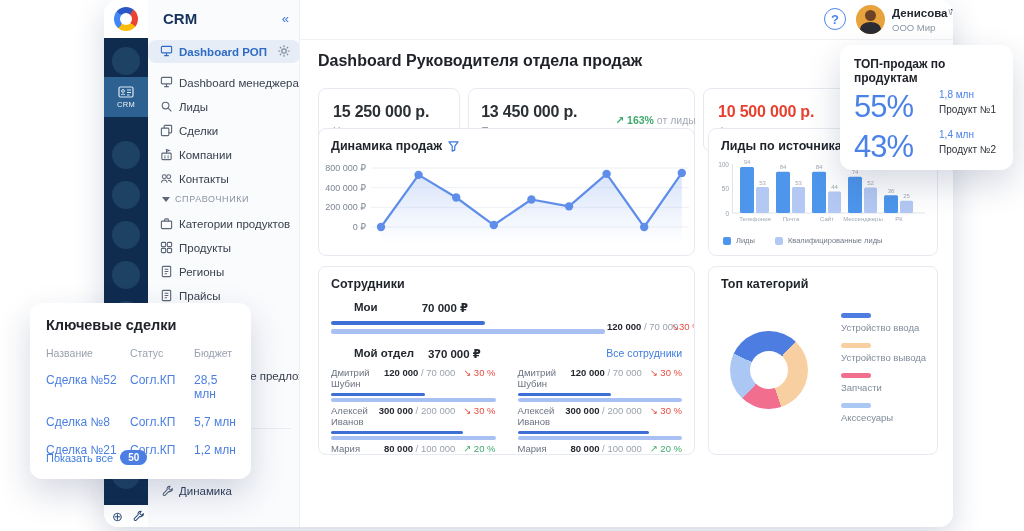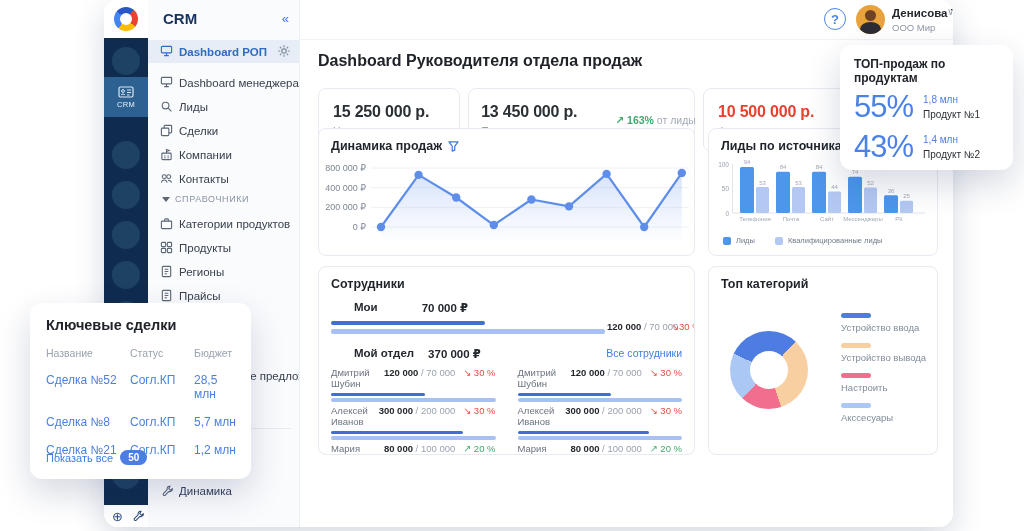--- a/index.html
+++ b/index.html
@@ -25,21 +25,21 @@
   .rail-footer .plus{font-size:13px;line-height:1;}
 
   
   .sidebar{position:absolute;left:44px;top:0;width:152px;height:527px;background:#fafbfd;border-right:1px solid #edf0f5;overflow:hidden;}
   .sb-head{position:absolute;left:0;top:0;width:100%;height:38px;}
   .sb-title{position:absolute;left:15px;top:10px;font-size:15px;font-weight:bold;color:#16325c;}
   .sb-collapse{position:absolute;right:10px;top:11px;font-size:13px;color:#3b77dd;cursor:pointer;}
   .sb-item{position:absolute;left:0;width:152px;height:23px;display:flex;align-items:center;padding-left:12px;gap:6px;
     font-size:11.5px;color:#39414e;white-space:nowrap;}
   .sb-item svg{flex:0 0 auto;}
-  .sb-item.active{background:#e7edf6;color:#2e6bc4;font-weight:bold;}
+  .sb-item.active{background:#e7edf6;color:#2e6bc4;font-weight:bold;border-radius:8px;}
   .sb-item .gear{position:absolute;right:9px;top:4px;}
   .sb-section{position:absolute;left:14px;width:140px;height:18px;display:flex;align-items:center;gap:5px;
     font-size:9px;letter-spacing:.6px;color:#8a93a3;}
   .tri{width:0;height:0;border-left:4px solid transparent;border-right:4px solid transparent;border-top:5px solid #5b6676;}
   .sb-divider{position:absolute;left:10px;right:8px;top:428px;height:1px;background:#e8ebf1;}
   .sb-config{position:absolute;left:14px;top:485px;display:flex;align-items:center;gap:5px;font-size:11.5px;color:#33415c;cursor:pointer;}
 
   
   .main{position:absolute;left:196px;top:0;width:653px;height:527px;background:#fff;}
   .topbar{position:absolute;left:0;top:0;width:100%;height:40px;border-bottom:1px solid #f0f2f6;}
@@ -93,21 +93,21 @@
   .donut{position:absolute;left:21px;top:64px;width:78px;height:78px;border-radius:50%;}
   .donut::after{content:"";position:absolute;left:20px;top:20px;width:38px;height:38px;border-radius:50%;background:#fff;}
   .d-legend{position:absolute;left:132px;top:46px;display:flex;flex-direction:column;gap:10px;}
   .d-item .sw{width:30px;height:5px;border-radius:3px;}
   .d-item .tx{margin-top:4px;font-size:9.5px;color:#7f8b99;}
 
   
   .overlay{position:absolute;background:#fff;border-radius:12px;box-shadow:0 14px 34px rgba(20,40,90,.18);z-index:5;}
   .tp{left:840px;top:45px;width:173px;height:125px;padding:12px 14px;}
   .tp-title{font-size:12px;font-weight:bold;color:#20242a;}
-  .tp-row{display:flex;align-items:center;gap:10px;margin-top:4px;}
+  .tp-row{display:flex;align-items:flex-start;gap:26px;margin-top:4px;}
   .tp-pct{font-size:31px;color:#4b82e8;letter-spacing:-1px;}
   .tp-amt{font-size:10px;color:#4b82e8;}
   .tp-name{font-size:10px;color:#2b3138;margin-top:4px;}
 
   .kd{left:30px;top:303px;width:221px;height:176px;padding:14px 16px;}
   .kd-title{font-size:14.5px;font-weight:bold;color:#20242a;}
   .kd-table{position:absolute;left:16px;right:14px;top:44px;}
   .kd-hrow,.kd-row{display:grid;grid-template-columns:84px 64px 1fr;}
   .kd-hrow{font-size:10.5px;color:#9aa2af;}
   .kd-row{font-size:12px;color:#4a7fe0;margin-top:14px;}
@@ -469,21 +469,21 @@
           <div class="d-item">
               <div class="sw" style="background: rgb(78, 125, 225);"></div>
               <div class="tx">Устройство ввода</div>
             </div>
           <div class="d-item">
               <div class="sw" style="background: rgb(248, 207, 160);"></div>
               <div class="tx">Устройство вывода</div>
             </div>
           <div class="d-item">
               <div class="sw" style="background: rgb(242, 110, 142);"></div>
-              <div class="tx">Настроить</div>
+              <div class="tx">Запчасти</div>
             </div>
           <div class="d-item">
               <div class="sw" style="background: rgb(171, 199, 243);"></div>
               <div class="tx">Акссесуары</div>
             </div>
         </div>
       </div>
     </div>
   </div>
 

